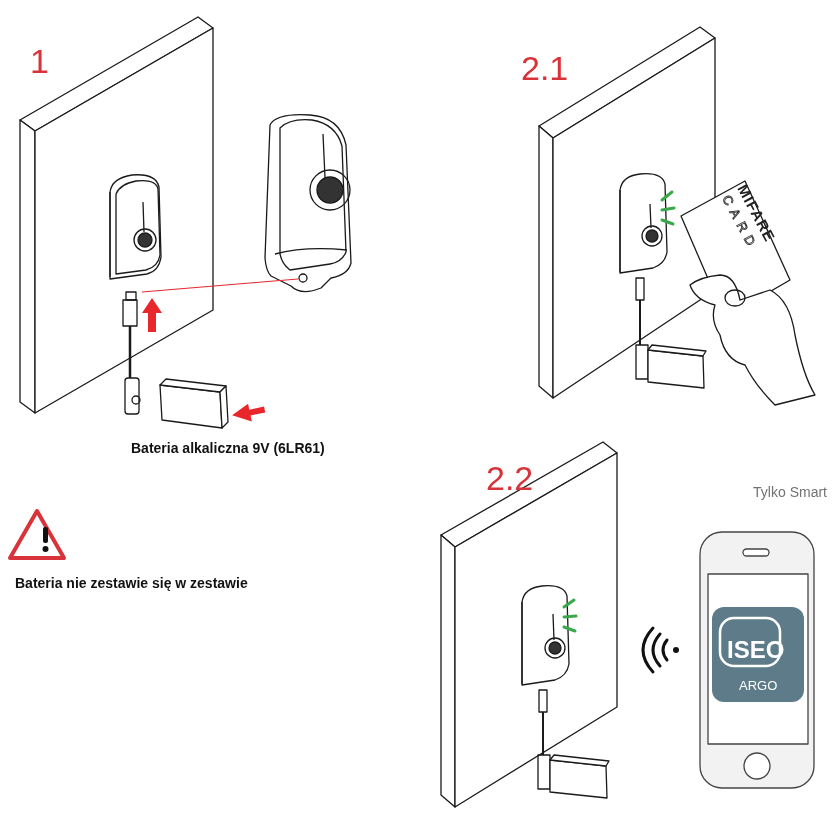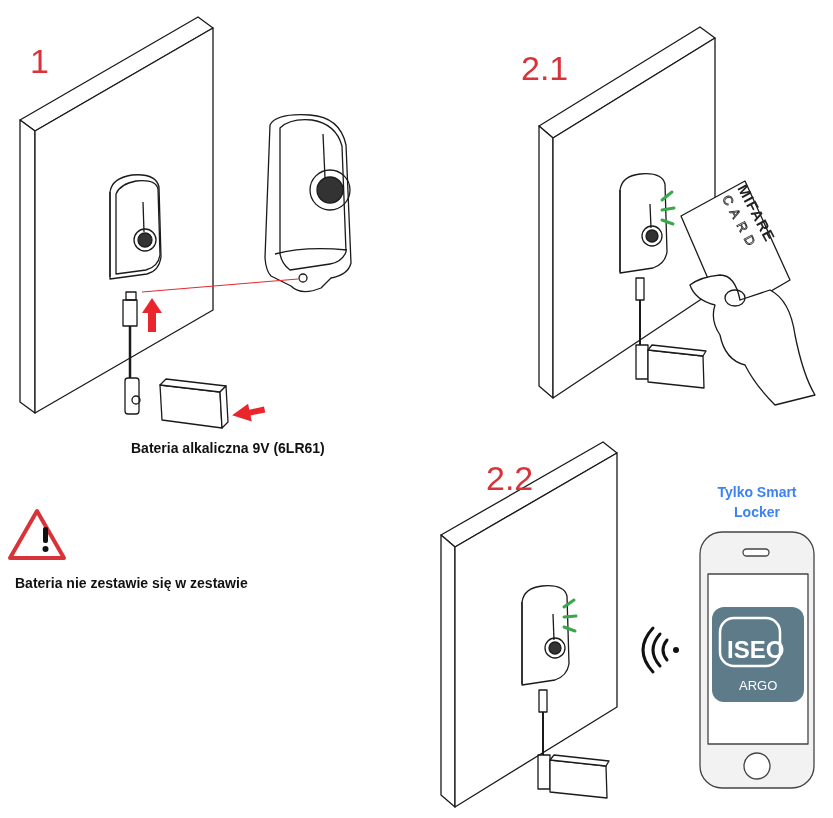--- a/index.html
+++ b/index.html
@@ -1,19 +1,19 @@
 <!DOCTYPE html>
 <html><head>
 <meta charset="utf-8">
 <style>
   html,body{margin:0;padding:0;background:#fff;}
   body{width:833px;height:818px;position:relative;overflow:hidden;font-family:"Liberation Sans",sans-serif;}
   .step-num{position:absolute;color:#d9333a;font-family:"Liberation Sans",sans-serif;font-size:34px;font-weight:normal;line-height:1;}
   .caption{position:absolute;color:#111;font-family:"Liberation Sans",sans-serif;font-weight:bold;font-size:14px;line-height:1.2;white-space:nowrap;}
-  .app-title{position:absolute;color:#3b82f6;font-weight:bold;font-size:14px;text-align:center;width:140px;line-height:1.4;}
+  .app-title{position:absolute;color:#737373;font-weight:normal;font-size:14px;text-align:right;width:140px;line-height:1.4;}
   svg.scene{position:absolute;left:0;top:0;}
   .txt{font-family:"Liberation Sans",sans-serif;}
 </style>
 </head>
 <body>
 
 <svg class="scene" width="833" height="818" viewBox="0 0 833 818" xmlns="http://www.w3.org/2000/svg">
   <g fill="none" stroke="#1a1a1a" stroke-width="1.3" stroke-linejoin="round">
 
     <g>
@@ -157,14 +157,13 @@
 
 <div class="step-num" style="left:30px;top:44px;">1</div>
 <div class="step-num" style="left:521px;top:51px;">2.1</div>
 <div class="step-num" style="left:442px;top:461px;margin-left:44px;">2.2</div>
 
 <div class="caption" style="left:83px;top:440px;margin-left:48px;">Bateria alkaliczna 9V (6LR61)</div>
 <div class="caption" style="left:15px;top:575px;">Bateria nie zestawie się w zestawie</div>
 
 <div class="app-title" style="left:687px;top:483px;">
   <div>Tylko Smart</div>
-  <div>Locker</div>
 </div>
 
 </body></html>

